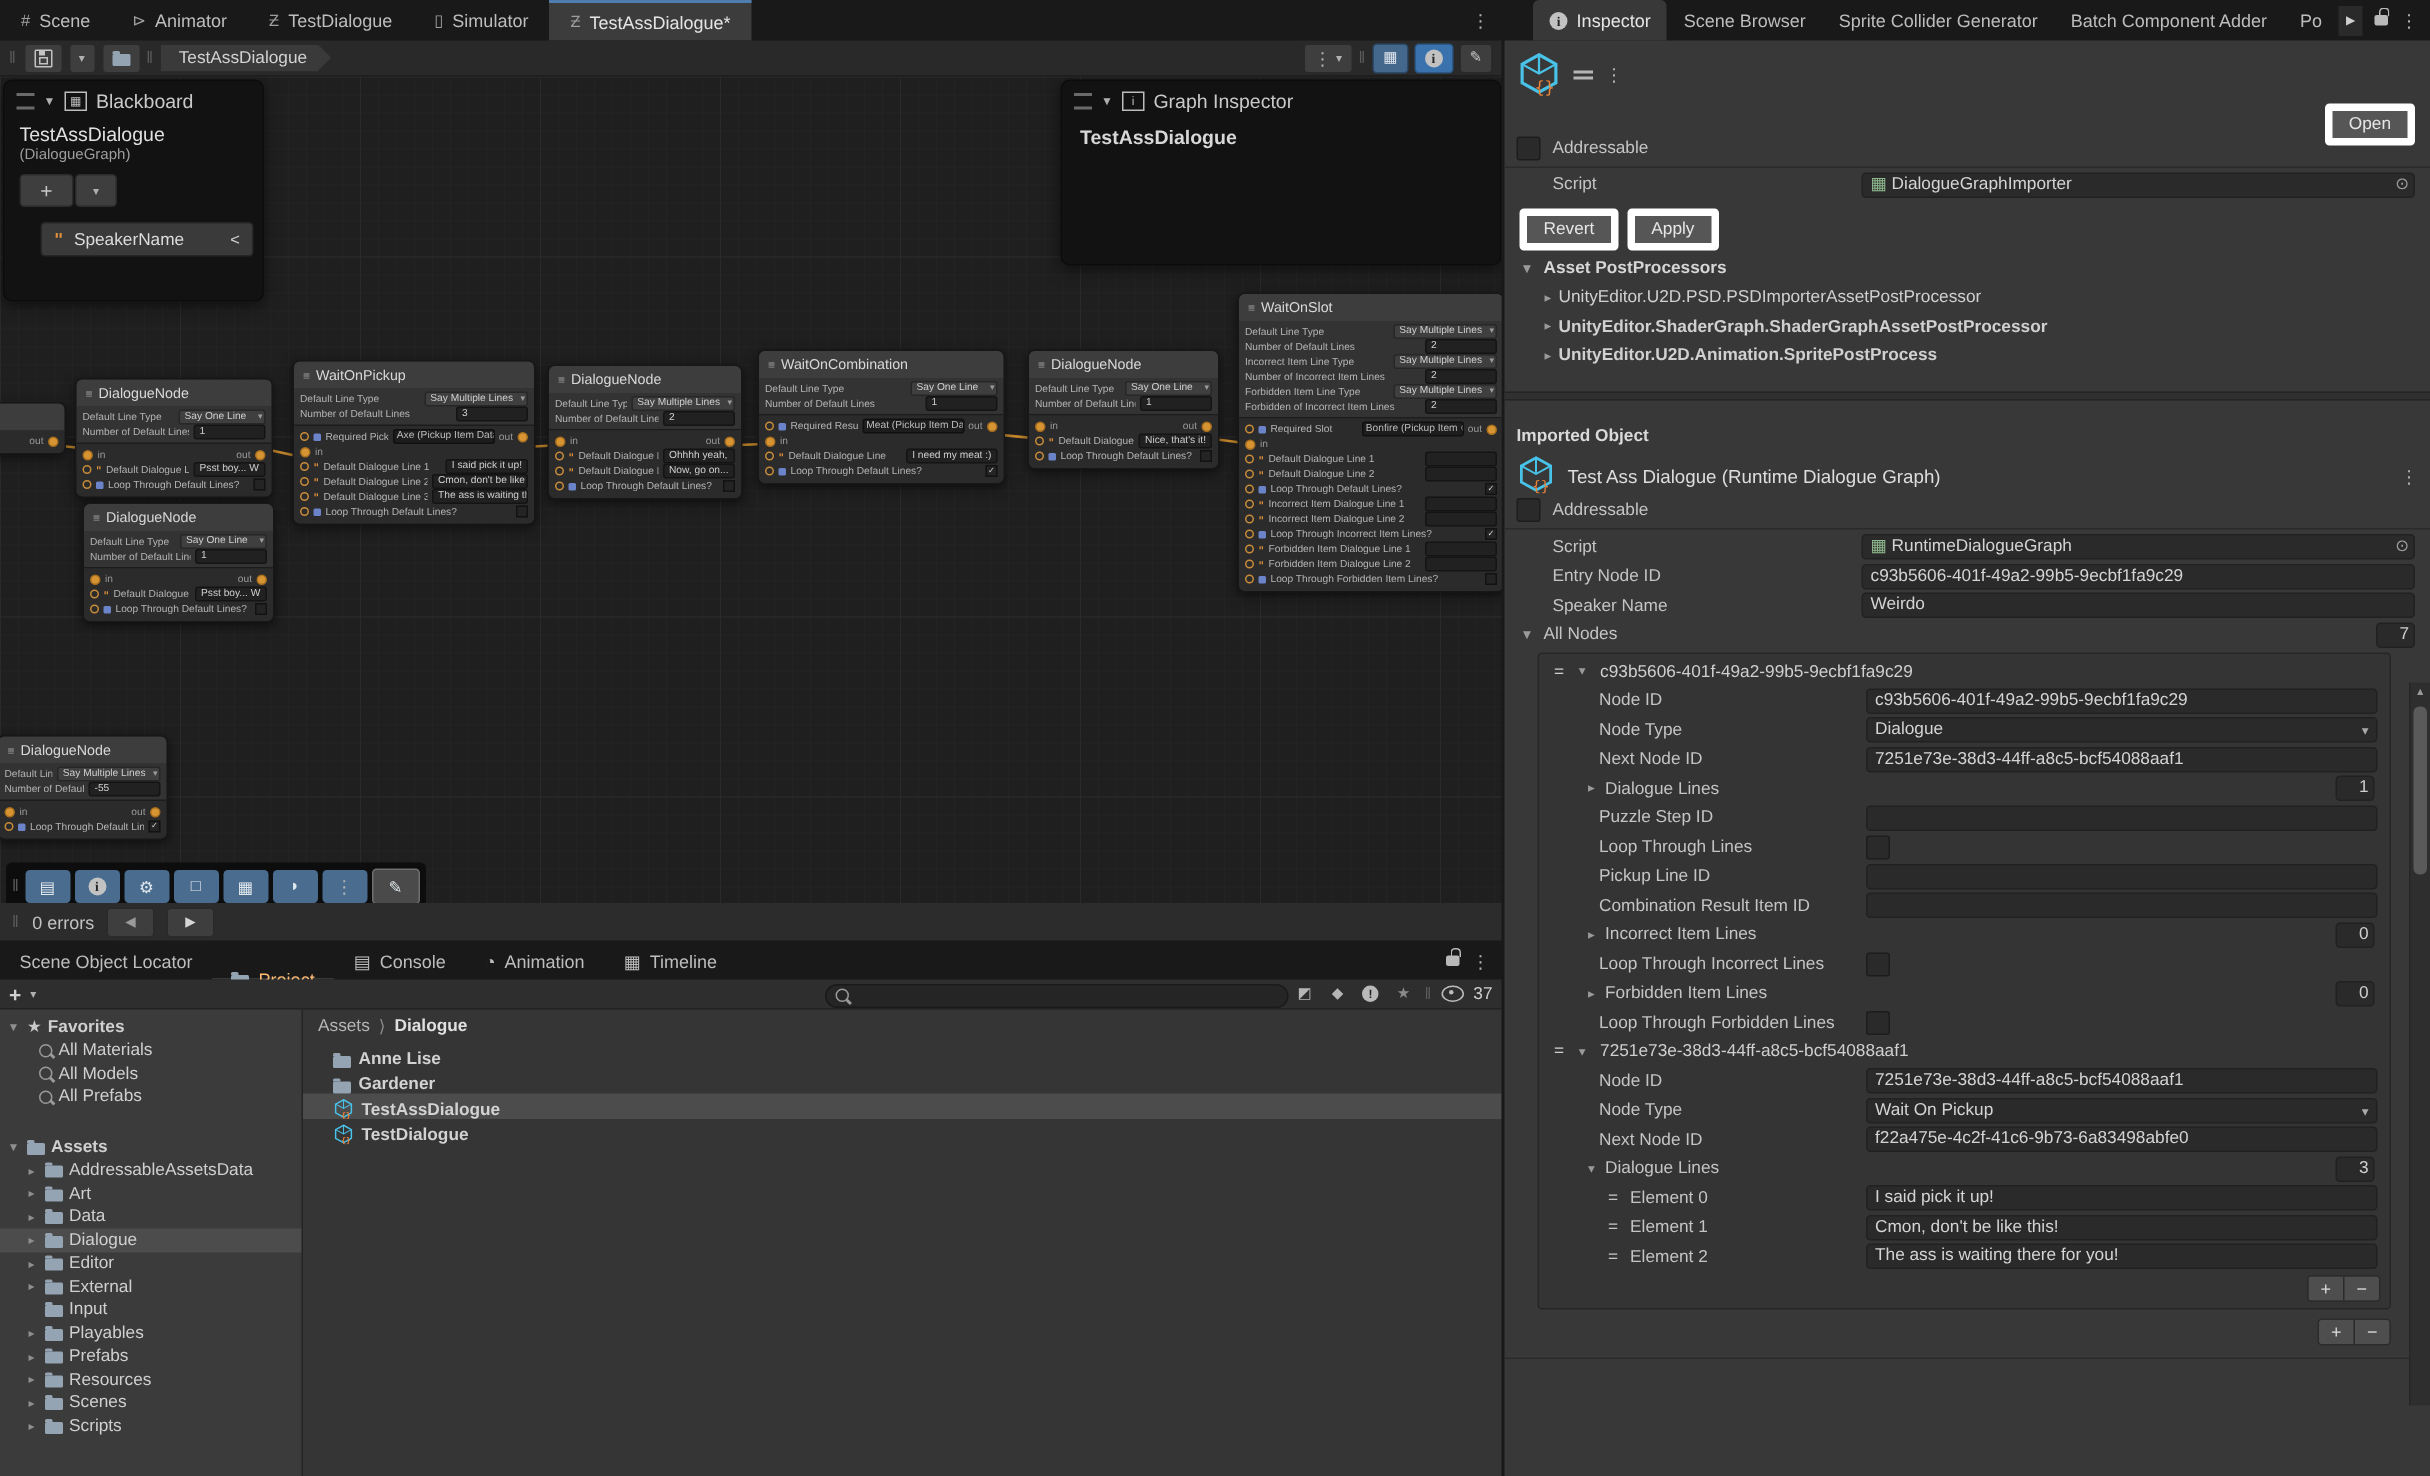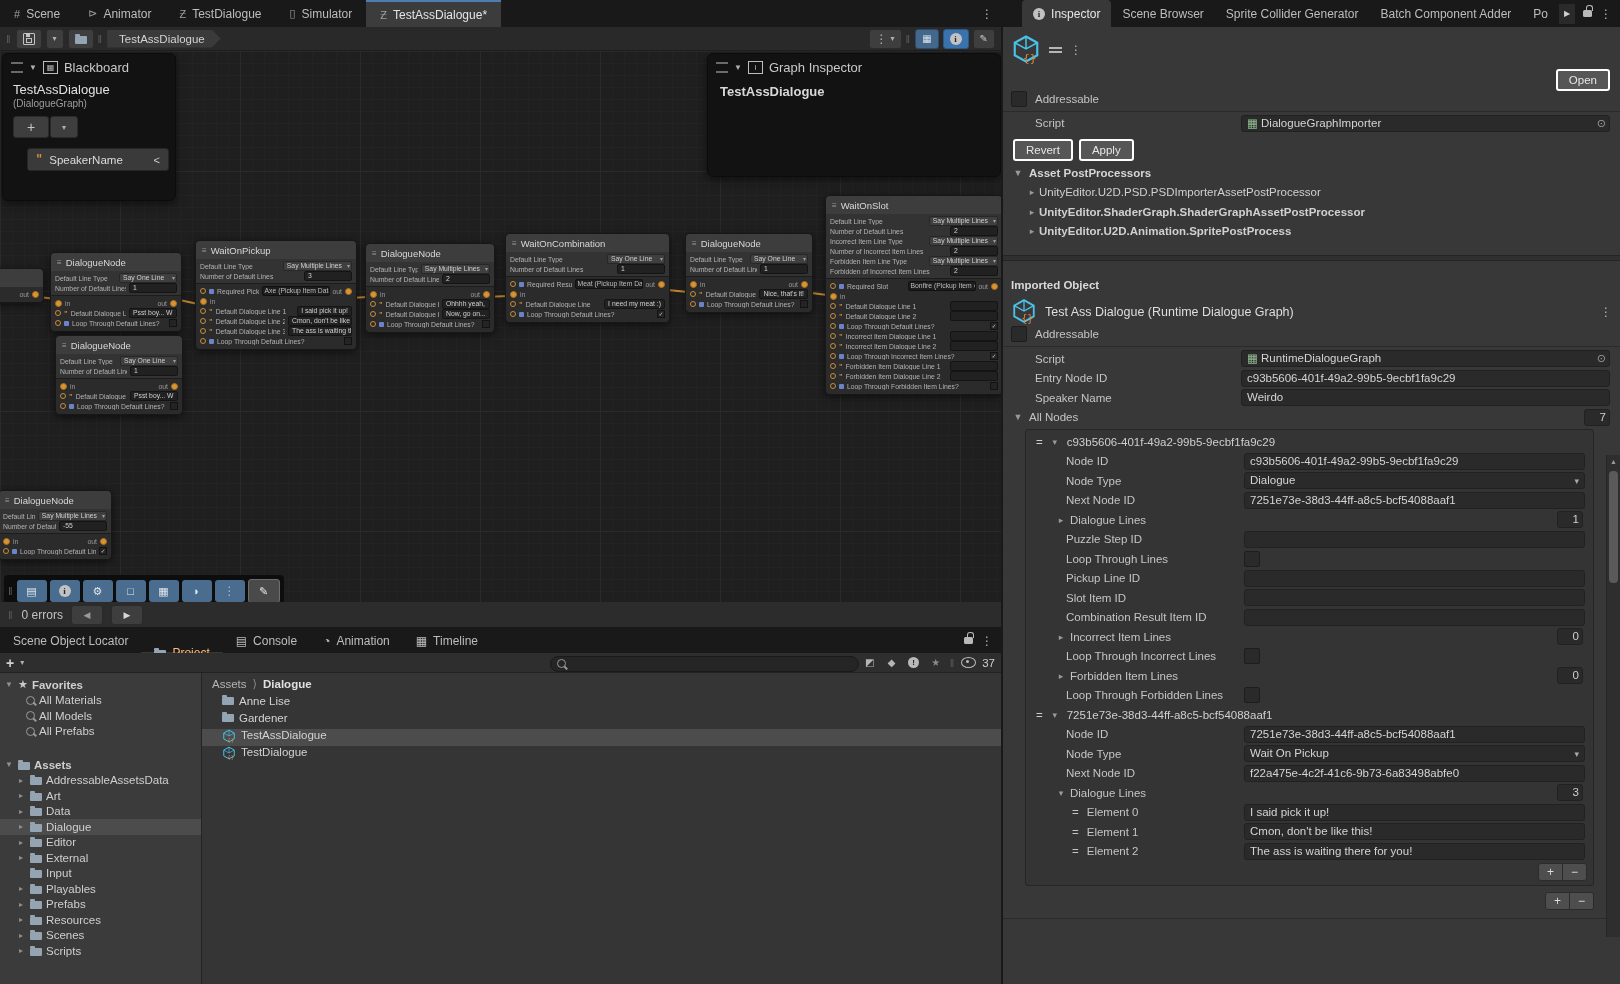--- a/index.html
+++ b/index.html
@@ -112,34 +112,34 @@
     border-radius:8px;display:flex;align-items:center;padding:0 6px;gap:4px;}
   .ptico{color:#b5b5b5;font-size:10px;display:inline-flex;align-items:center;justify-content:center;width:16px;}
 
   
   #projbody{left:0;top:673px;width:1001px;height:311px;display:flex;}
   #ptree{width:201px;background:#3b3b3b;border-right:1px solid #242424;overflow:hidden;font-size:11.5px;}
   #pfiles{flex:1;background:#353535;overflow:hidden;font-size:11.5px;}
   .trow{height:15.5px;display:flex;align-items:center;gap:4px;padding:0 4px;color:#cfcfcf;white-space:nowrap;}
   .trow .arr{width:10px;color:#8f8f8f;font-size:8px;text-align:center;flex:0 0 auto;}
   .star{color:#c9c9c9;font-size:11px;}
-  .frow{height:17px;display:flex;align-items:flex-start;gap:5px;padding:0 6px 0 20px;color:#d2d2d2;white-space:nowrap;}
+  .frow{height:17px;display:flex;align-items:flex-end;gap:5px;padding:0 6px 0 20px;color:#d2d2d2;white-space:nowrap;font-weight:bold;}
   #crumbrow{height:22px;display:flex;align-items:center;gap:6px;padding:0 10px;color:#b5b5b5;}
 
   
   #insp-tabbar{left:1003px;top:0;width:617px;height:27px;background:#191919;display:flex;align-items:stretch;}
   .itab{display:flex;align-items:center;gap:6px;padding:0 11px;color:#bdbdbd;font-size:12px;white-space:nowrap;}
   .itab.active{background:#383838;border-radius:4px 4px 0 0;color:#e6e6e6;}
   #insp{left:1003px;top:27px;width:617px;height:957px;background:#383838;overflow:hidden;}
   .irow{position:relative;height:19.5px;display:flex;align-items:center;color:#c4c4c4;font-size:11.5px;white-space:nowrap;}
   .ival{position:absolute;left:238px;right:10px;height:15px;background:#2a2a2a;border:1px solid #212121;border-radius:3px;
     line-height:15px;padding:0 5px;color:#d4d4d4;overflow:hidden;}
   .ival.dd::after{content:"▾";position:absolute;right:5px;top:1px;font-size:9px;color:#aaa;}
   .ipick{position:absolute;right:3px;top:0;color:#9f9f9f;font-size:11px;}
-  .ubtn{background:#565656;border:2px solid #ffffff;border-radius:3px;height:18px;padding:0 11px;color:#e6e6e6;
+  .ubtn{background:#565656;border:5px solid #ffffff;border-radius:3px;height:18px;padding:0 11px;color:#e6e6e6;
     font-size:11.5px;display:inline-flex;align-items:center;}
   .ichkbox{width:14px;height:14px;background:#2a2a2a;border:1px solid #1d1d1d;border-radius:2px;flex:0 0 auto;}
   .foldarr{width:14px;color:#9a9a9a;font-size:9px;text-align:center;flex:0 0 auto;}
   .countbox{position:absolute;right:10px;width:18px;height:15px;background:#2a2a2a;border:1px solid #212121;border-radius:3px;
     text-align:right;line-height:15px;padding:0 3px;color:#cfcfcf;}
   #listbox{position:relative;margin:2px 26px 0 22px;background:#343434;border:1px solid #262626;border-radius:3px;padding:2px 0 24px;}
   .lb-val{left:218px;right:8px;}
   .pmgroup{display:inline-flex;border:1px solid #2b2b2b;border-radius:3px;overflow:hidden;}
   .pmbtn{width:23px;height:16px;background:#4e4e4e;color:#ddd;display:inline-flex;align-items:center;justify-content:center;
     font-size:12px;border-left:1px solid #2b2b2b;}
@@ -976,24 +976,20 @@
           </div>
           <div class="irow" style="padding-left: 40px;">
             <span>Loop Through Lines</span>
             <span class="ichkbox" style="position: absolute; left: 218px;"></span>
           </div>
           <div class="irow" style="padding-left: 40px;">
             <span>Pickup Line ID</span>
             <span class="ival lb-val"></span>
           </div>
           <div class="irow" style="padding-left: 40px;">
-            <span>Slot Item ID</span>
-            <span class="ival lb-val"></span>
-          </div>
-          <div class="irow" style="padding-left: 40px;">
             <span>Combination Result Item ID</span>
             <span class="ival lb-val"></span>
           </div>
           <div class="irow" style="padding-left: 28px; gap: 2px;">
             <span class="foldarr">▸</span>
             <span>Incorrect Item Lines</span>
             <span class="countbox">0</span>
           </div>
           <div class="irow" style="padding-left: 40px;">
             <span>Loop Through Incorrect Lines</span>

